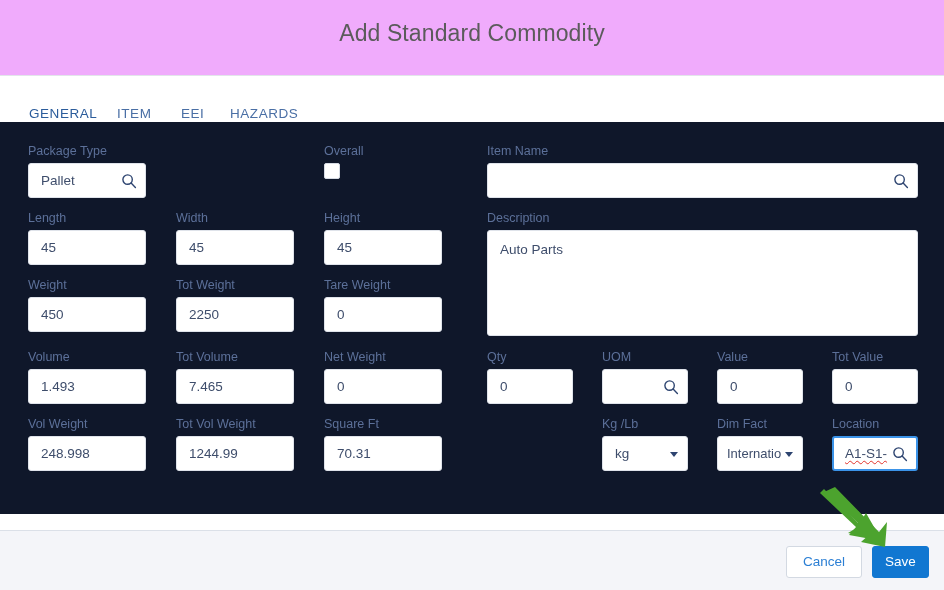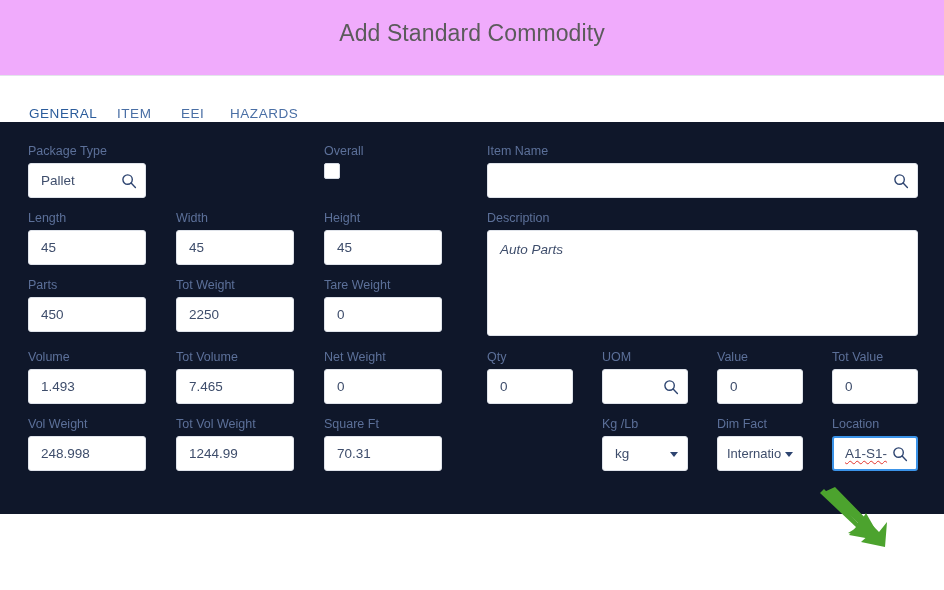--- a/index.html
+++ b/index.html
@@ -271,27 +271,27 @@
 
     <div class="field" style="left:324px; top:89px; width:118px;">
       <div class="label">Height</div>
       <div class="control">
         <div class="val">45</div>
       </div>
     </div>
 
     <div class="field" style="left:487px; top:89px; width:431px;">
       <div class="label">Description</div>
-      <div class="textarea" style="height:106px;font-style:italic;">
+      <div class="textarea" style="height:106px;">
         <div class="val">Auto Parts</div>
       </div>
     </div>
 
     <div class="field" style="left:28px; top:156px; width:118px;">
-      <div class="label">Parts</div>
+      <div class="label">Weight</div>
       <div class="control">
         <div class="val">450</div>
       </div>
     </div>
 
     <div class="field" style="left:176px; top:156px; width:118px;">
       <div class="label">Tot Weight</div>
       <div class="control">
         <div class="val">2250</div>
       </div>
@@ -405,20 +405,24 @@
           <svg viewBox="0 0 16 16" width="16" height="16">
               <circle cx="6.6" cy="6.6" r="4.7" fill="none" stroke="#2d4470" stroke-width="1.4"></circle>
               <line x1="10.1" y1="10.1" x2="14.4" y2="14.4" stroke="#2d4470" stroke-width="1.4" stroke-linecap="round"></line>
             </svg>
         </span>
       </div>
     </div>
 
   </div>
 
+  <div class="footer">
+    <div class="btn btn-cancel">Cancel</div>
+    <div class="btn btn-save">Save</div>
+  </div>
 
   <div class="arrow-annotation">
     <svg width="80" height="60" viewBox="0 0 80 60">
       <g>
         <path d="M4,4 L40,40 L40,24 L62,52 L30,46 L40,40 L4,4 Z" fill="#4ca32e"></path>
         <path d="M6,2 C6,2 34,30 41,37 L48,26 L64,54 L31,48 L38,40 L2,6 Z" fill="#4ca32e"></path>
         <path d="M3,3 L22,3 L58,48 L52,54 L3,22 Z" fill="#4ca32e" opacity="0"></path>
         <polygon points="5,2 20,2 62,50 44,56 2,18" fill="#4ca32e" opacity="0"></polygon>
       </g>
       <g>

